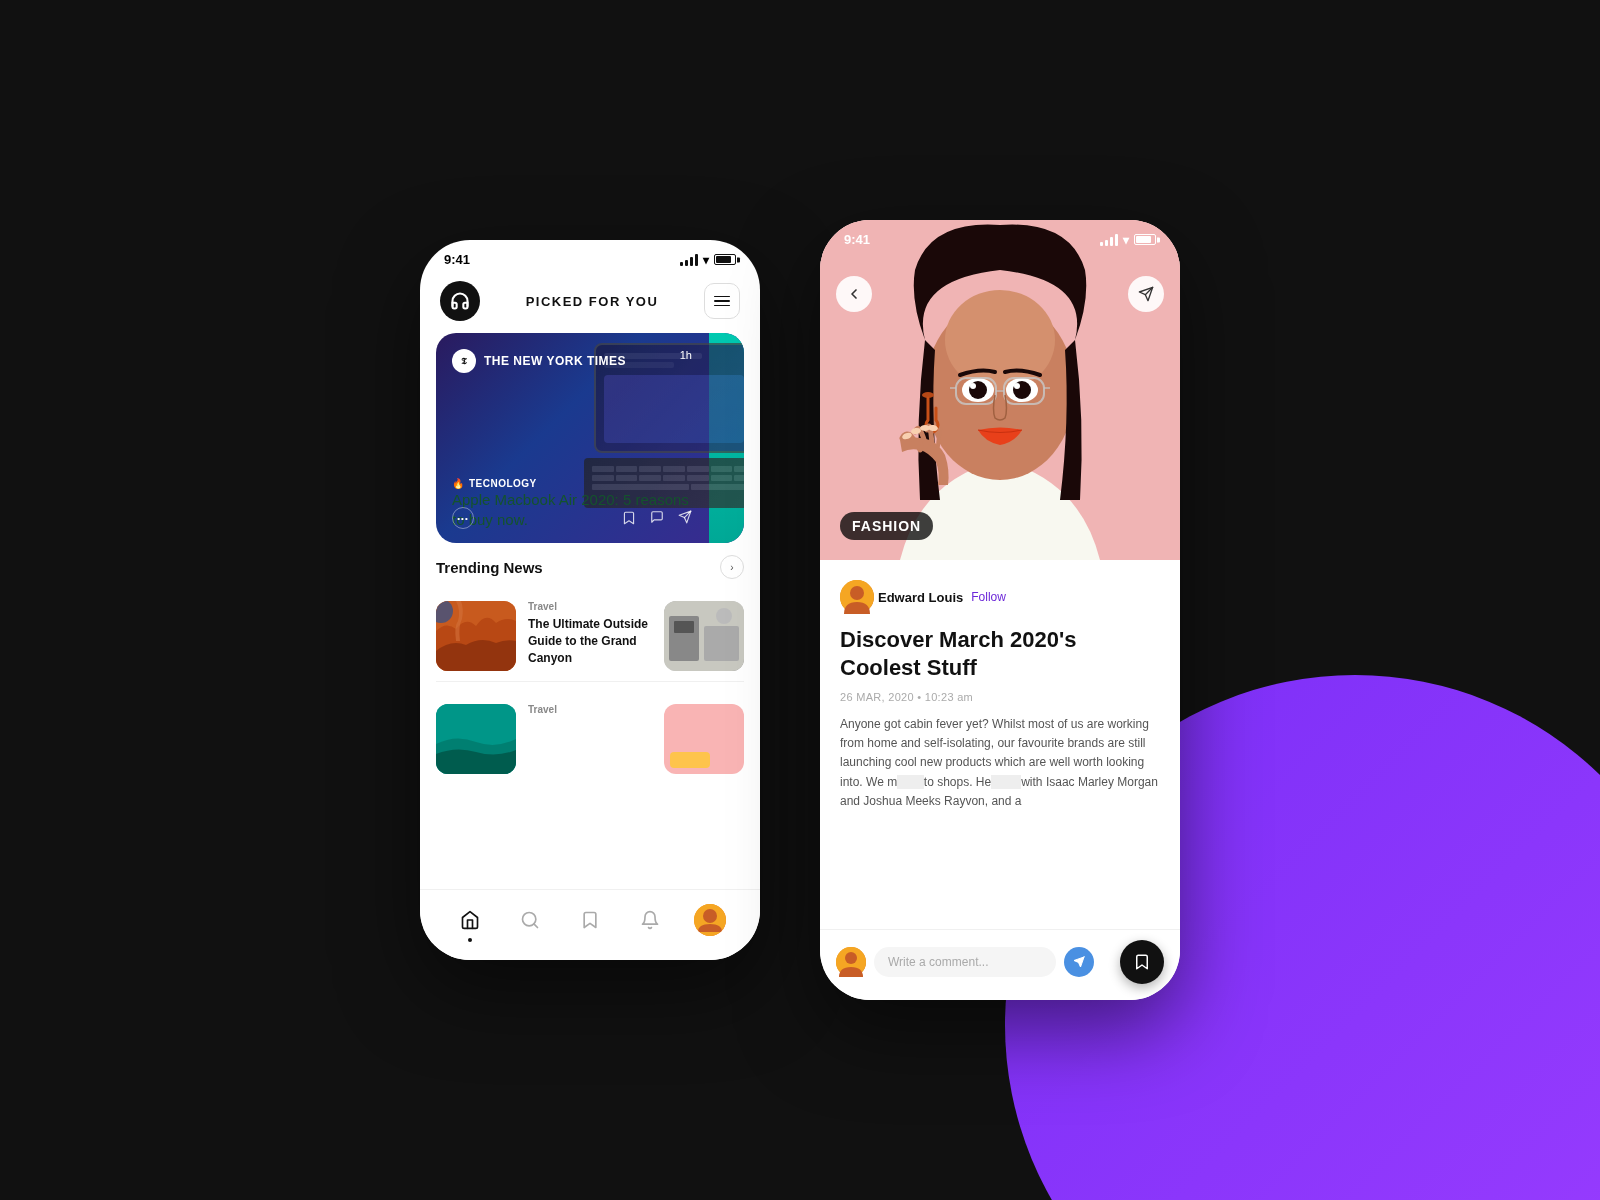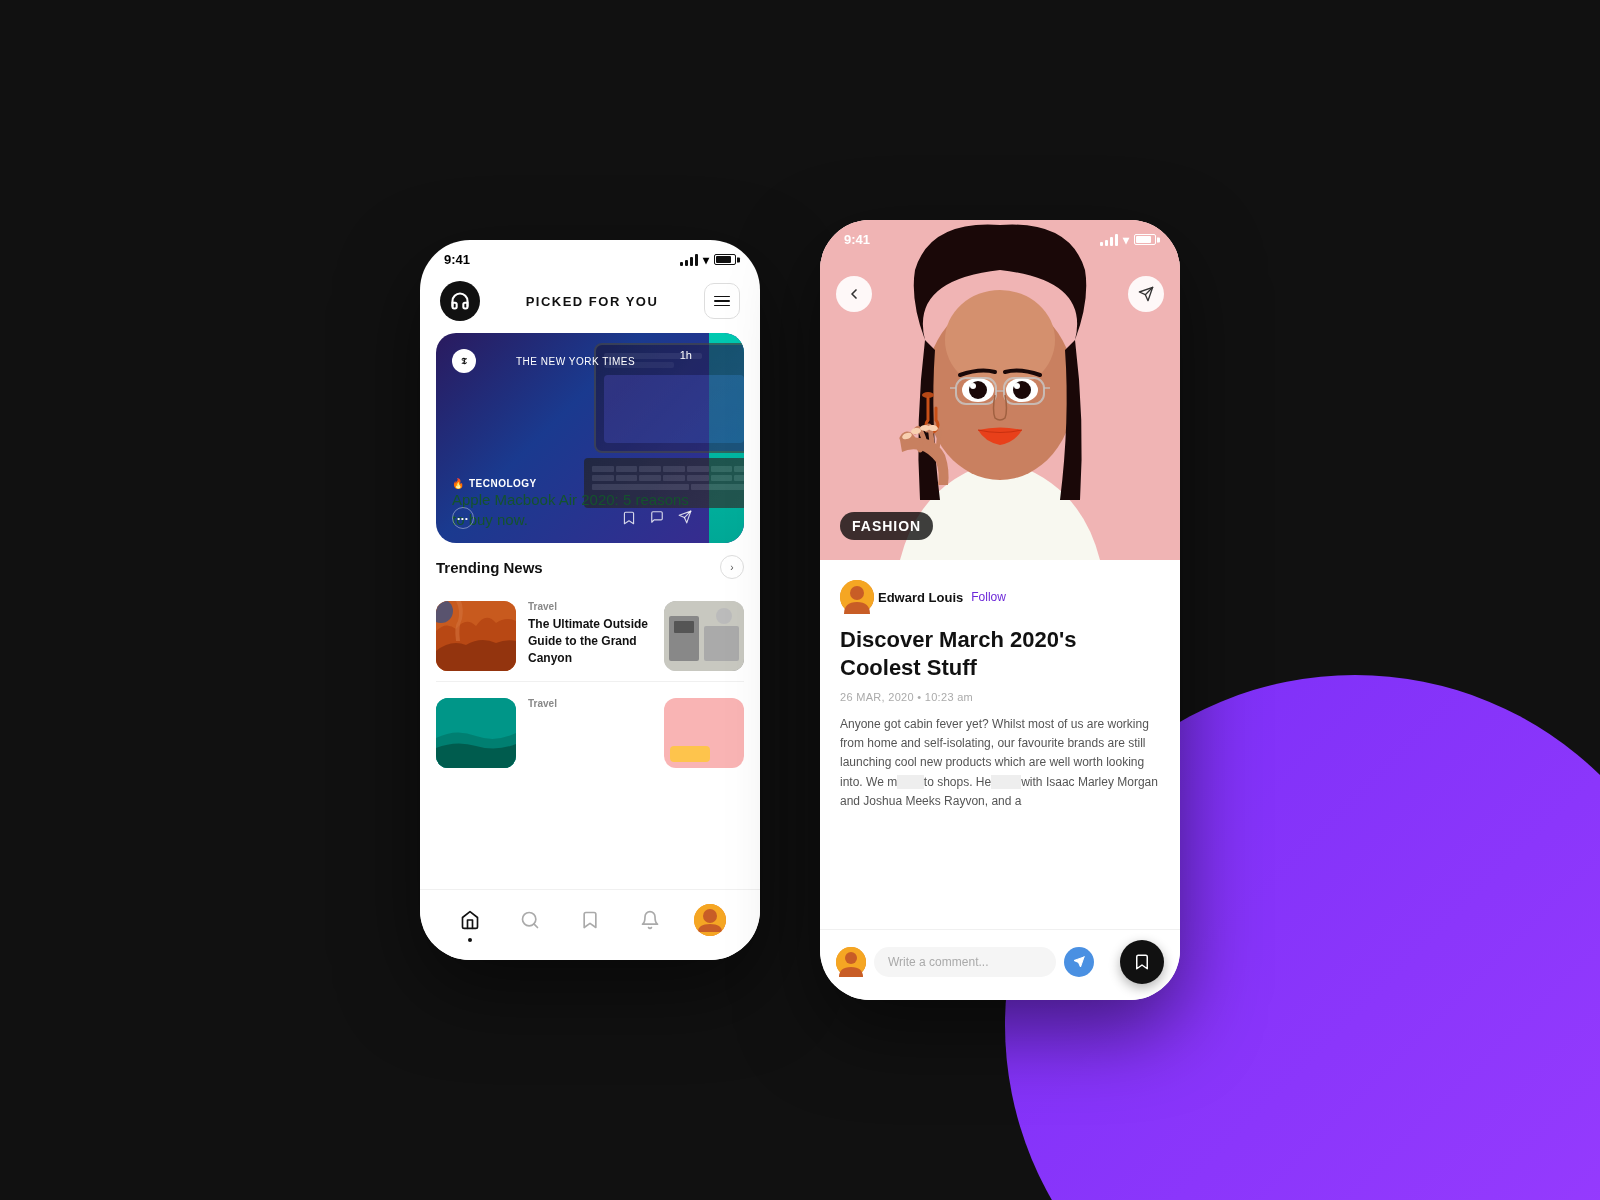--- a/index.html
+++ b/index.html
@@ -243,25 +243,24 @@
       border-radius: 50%;
       background: #fff;
       color: #111;
       font-size: 9px;
       font-weight: 900;
       display: flex;
       align-items: center;
       justify-content: center;
     }
     .source-name {
-      font-size: 10px;
-      font-weight: 400;
+      font-size: 12px;
+      font-weight: 700;
       letter-spacing: 0.5px;
       color: #fff;
-      margin-left: 32px;
     }
     .card-time {
       position: absolute;
       top: 16px;
       right: 52px;
       color: #fff;
       font-size: 11px;
       font-weight: 500;
     }
 
@@ -344,21 +343,21 @@
       align-items: center;
       justify-content: center;
       font-size: 10px;
       color: #555;
       cursor: pointer;
     }
 
     .news-list {
       display: flex;
       flex-direction: column;
-      gap: 6px;
+      gap: 12px;
       justify-content: space-between;
     }
 
     .news-item {
       display: flex;
       gap: 12px;
       align-items: flex-start;
       padding: 10px 0;
       border-bottom: 1px solid #f0f0f0;
     }

